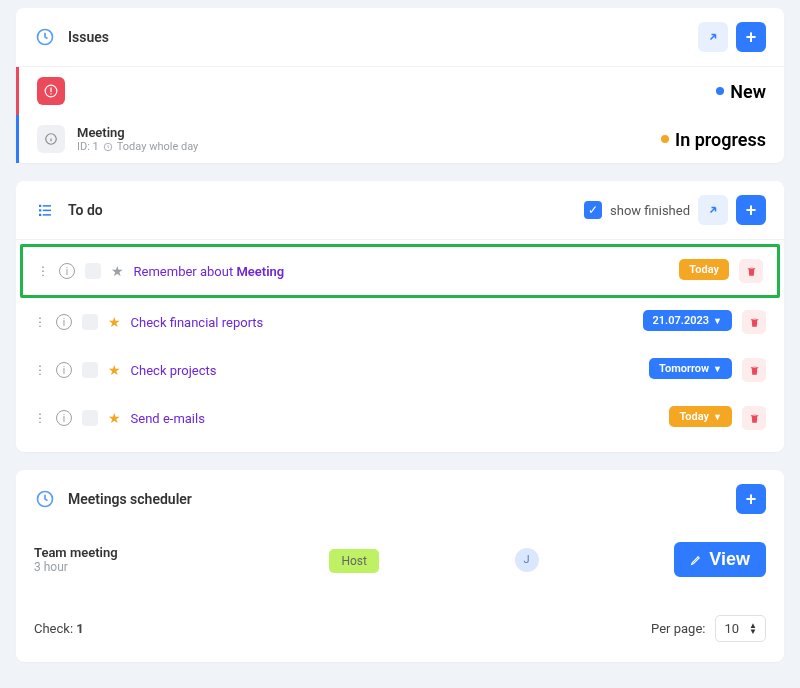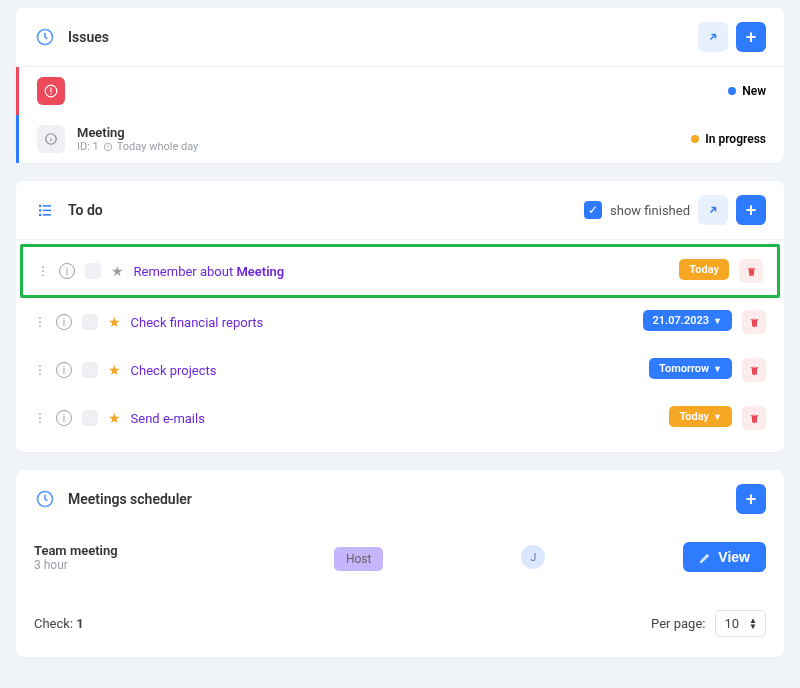--- a/index.html
+++ b/index.html
@@ -18,21 +18,21 @@
 .issue-row { display: flex; align-items: center; padding: 10px 18px; border-left: 3px solid transparent; justify-content: space-between; }
 .issue-row.red { border-left-color: #ec4a5a; }
 .issue-row.blue { border-left-color: #2f7bff; }
 .issue-left { display: flex; align-items: center; gap: 12px; }
 .issue-icon { width: 28px; height: 28px; border-radius: 6px; display: inline-flex; align-items: center; justify-content: center; font-size: 14px; }
 .issue-icon.red { background: #ec4a5a; color: #fff; }
 .issue-icon.gray { background: #eef0f3; color: #888; }
 .issue-text { display: flex; flex-direction: column; }
 .issue-title { font-size: 13px; font-weight: 600; color: #333; }
 .issue-meta { font-size: 11px; color: #9aa0a6; display: flex; align-items: center; gap: 4px; }
-.status { display: flex; align-items: center; gap: 6px; font-size: 12px; font-weight: 600; }
+.status { display: flex; align-items: center; gap: 6px; font-size: 18px; font-weight: 600; }
 .dot { width: 8px; height: 8px; border-radius: 50%; display: inline-block; }
 .dot.blue { background: #2f7bff; }
 .dot.orange { background: #f5a623; }
 .checkbox-show { display: flex; align-items: center; gap: 8px; font-size: 13px; color: #555; }
 .cb { width: 18px; height: 18px; border-radius: 4px; background: #2f7bff; color: #fff; display: inline-flex; align-items: center; justify-content: center; font-size: 12px; }
 .todo-list { padding: 4px 0 10px; }
 .todo-row { display: flex; align-items: center; justify-content: space-between; padding: 12px 18px; }
 .todo-row.highlight { border: 3px solid #1fb54a; border-radius: 2px; margin: 0 4px; padding: 12px 14px; }
 .todo-left { display: flex; align-items: center; gap: 10px; }
 .drag { color: #888; font-size: 12px; cursor: grab; }
@@ -45,23 +45,23 @@
 .todo-right { display: flex; align-items: flex-start; gap: 10px; }
 .badge { font-size: 11px; font-weight: 600; padding: 4px 10px; border-radius: 5px; display: inline-flex; align-items: center; gap: 4px; }
 .badge.orange { background: #f5a623; color: #fff; }
 .badge.blue { background: #2f7bff; color: #fff; }
 .trash { width: 24px; height: 24px; border-radius: 5px; background: #fdecec; color: #ec4a5a; border: none; display: inline-flex; align-items: center; justify-content: center; cursor: pointer; font-size: 12px; }
 .caret { font-size: 9px; }
 .meeting-row { display: flex; align-items: center; padding: 14px 18px; }
 .meeting-col { flex: 1; }
 .meeting-title { font-size: 13px; font-weight: 600; color: #333; }
 .meeting-sub { font-size: 12px; color: #9aa0a6; }
-.host-badge { background: #c4b5fd; color: #666; font-size: 12px; padding: 5px 12px; border-radius: 5px; }
+.host-badge { background: #bef264; color: #666; font-size: 12px; padding: 5px 12px; border-radius: 5px; }
 .avatar { width: 24px; height: 24px; border-radius: 50%; background: #dbe7ff; color: #5a7db5; font-size: 11px; display: inline-flex; align-items: center; justify-content: center; }
-.btn-view { background: #2f7bff; color: #fff; border: none; border-radius: 6px; padding: 7px 16px; font-size: 14px; font-weight: 600; display: inline-flex; align-items: center; gap: 6px; cursor: pointer; }
+.btn-view { background: #2f7bff; color: #fff; border: none; border-radius: 6px; padding: 7px 16px; font-size: 18px; font-weight: 600; display: inline-flex; align-items: center; gap: 6px; cursor: pointer; }
 .card-footer { display: flex; justify-content: space-between; align-items: center; padding: 24px 18px 20px; font-size: 13px; color: #444; }
 .perpage { display: flex; align-items: center; gap: 10px; }
 .select { border: 1px solid #dde1e6; border-radius: 5px; padding: 5px 8px; font-size: 13px; background: #fff; display: inline-flex; align-items: center; gap: 10px; }
 .no-header-border { border-bottom: none; }
 </style>
 </head>
 <body>
 
 <div class="page">
 

